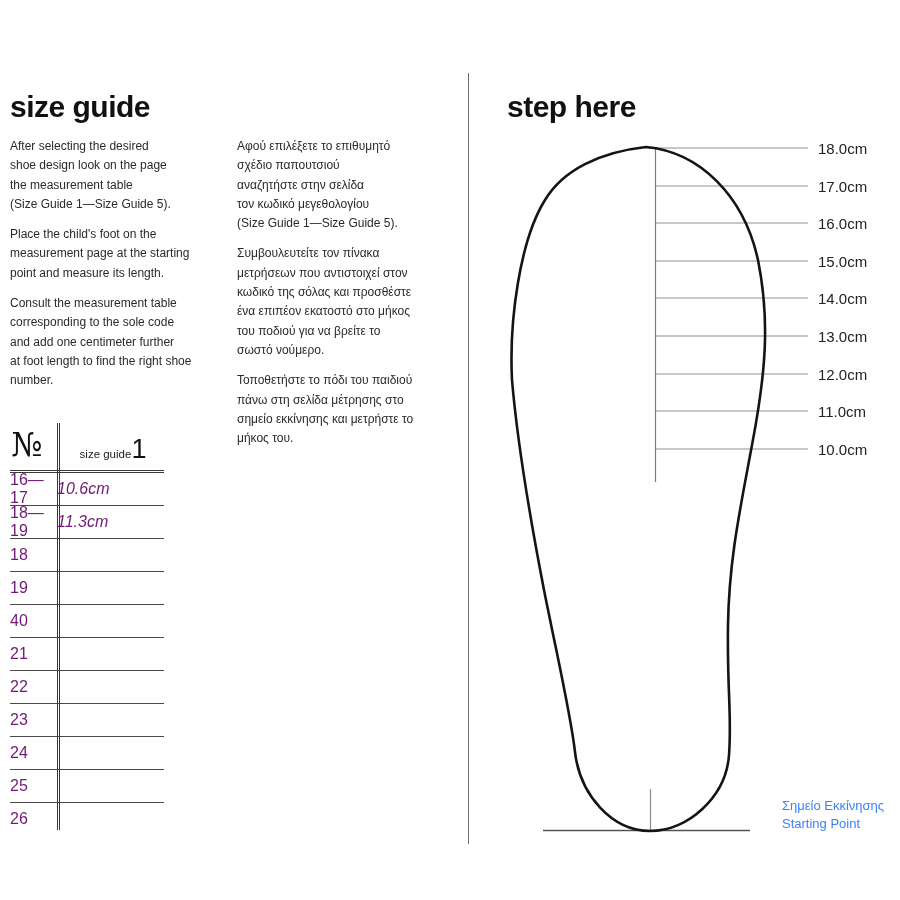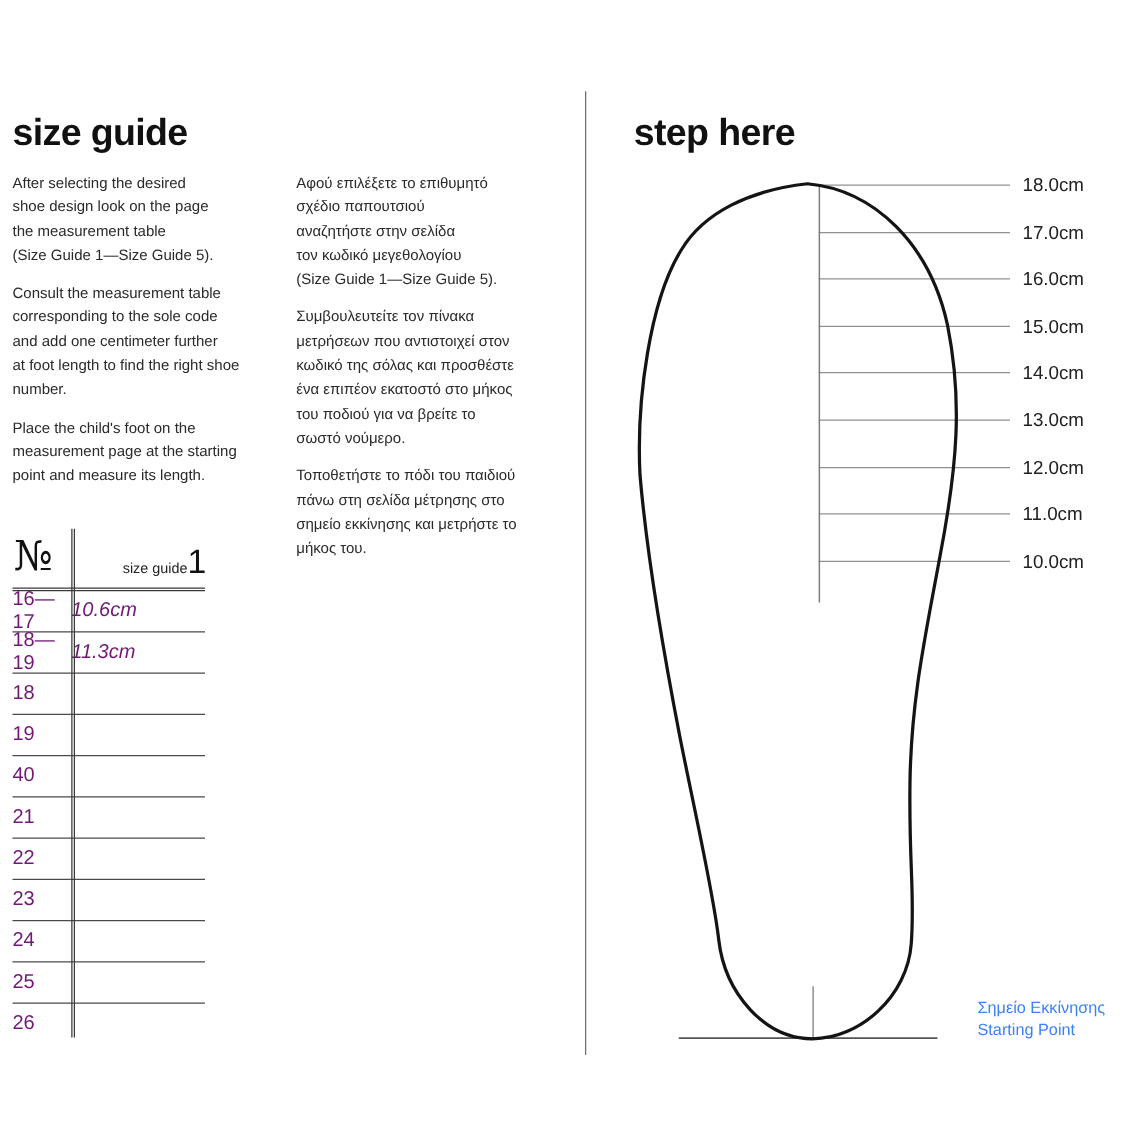--- a/index.html
+++ b/index.html
@@ -15,21 +15,21 @@
   .textcol p{margin:0 0 11px 0;white-space:pre-line;}
   #col-en{left:10px;width:225px;}
   #col-el{left:237px;width:230px;}
 
   
   .sizetable{position:absolute;left:10px;top:423px;width:154px;}
   .sizetable .vline{position:absolute;left:47px;top:0;height:407px;width:3px;
         border-left:1px solid #3a3a3a;border-right:1px solid #3a3a3a;box-sizing:border-box;}
   .thead{position:relative;height:47px;border-bottom:3px double #3a3a3a;}
   .no-glyph{position:absolute;left:1px;top:2px;font-family:"DejaVu Serif",serif;font-size:33px;color:#111;}
-  .sg-wrap{position:absolute;left:51px;right:0;bottom:5px;text-align:right;white-space:nowrap;}
+  .sg-wrap{position:absolute;left:51px;right:0;bottom:5px;text-align:center;white-space:nowrap;}
   .sg-small{font-size:11.5px;color:#222;}
   .sg-big{font-size:27px;color:#111;letter-spacing:-1px;}
   .trow{display:flex;height:32px;border-bottom:1px solid #4a4a4a;align-items:center;font-size:16px;color:#701a75;}
   .trow.last{border-bottom:none;}
   .trow .c1{width:47px;}
   .trow .c2{flex:1;font-style:italic;}
 
   
   .mlabel{position:absolute;left:818px;height:16px;font-size:15px;color:#222;}
   .startpoint{position:absolute;left:782px;top:797px;font-size:13px;line-height:18px;color:#3b82f6;}
@@ -74,28 +74,28 @@
              C 563 170 600 152 646 147 Z" fill="none" stroke="#141414" stroke-width="2.6" stroke-linecap="round"></path>
   </svg>
 
   <h1 class="title" id="title-left">size guide</h1>
 
   <div class="textcol" id="col-en">
     <p>After selecting the desired
 shoe design look on the page
 the measurement table
 (Size Guide 1—Size Guide 5).</p>
+    <p>Place the child's foot on the
+measurement page at the starting
+point and measure its length.</p>
     <p>Consult the measurement table
 corresponding to the sole code
 and add one centimeter further
 at foot length to find the right shoe
 number.</p>
-    <p>Place the child's foot on the
-measurement page at the starting
-point and measure its length.</p>
   </div>
 
   <div class="textcol" id="col-el">
     <p>Αφού επιλέξετε το επιθυμητό
 σχέδιο παπουτσιού
 αναζητήστε στην σελίδα
 τον κωδικό μεγεθολογίου
 (Size Guide 1—Size Guide 5).</p>
     <p>Συμβουλευτείτε τον πίνακα
 μετρήσεων που αντιστοιχεί στον

